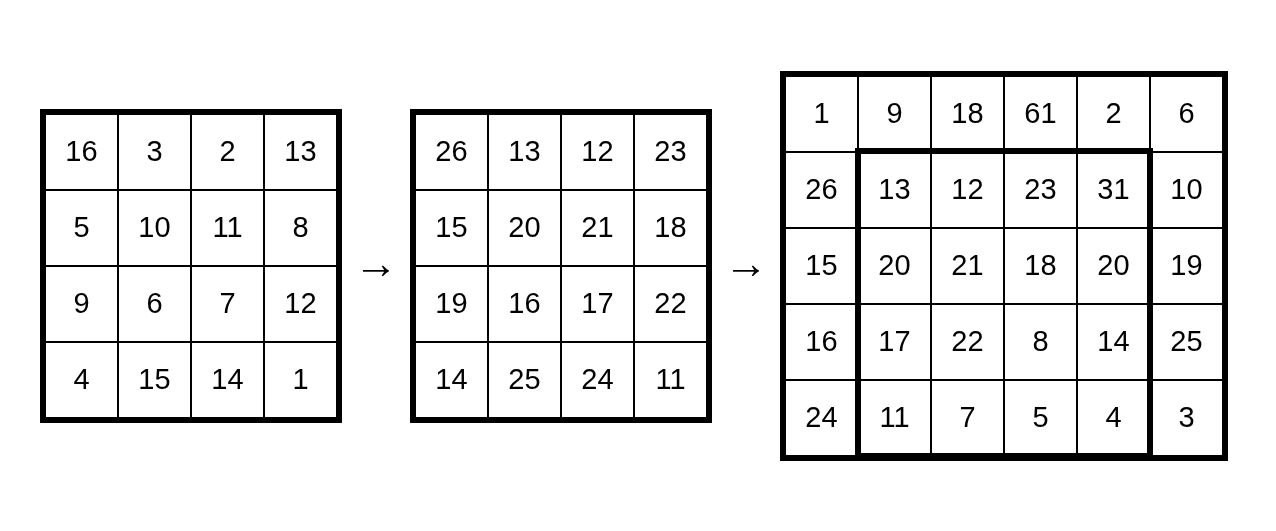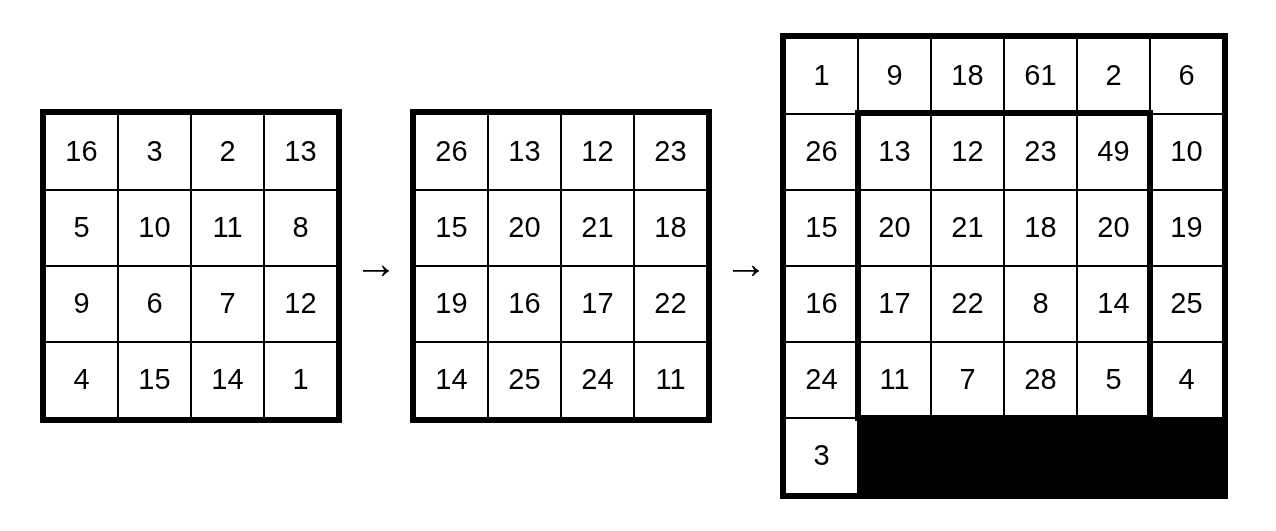--- a/index.html
+++ b/index.html
@@ -118,36 +118,35 @@
   <div class="cell">1</div>
       <div class="cell">9</div>
       <div class="cell">18</div>
       <div class="cell">61</div>
       <div class="cell">2</div>
       <div class="cell">6</div>
       <div class="cell">26</div>
       <div class="cell">13</div>
       <div class="cell">12</div>
       <div class="cell">23</div>
-      <div class="cell">49</div>
+      <div class="cell">31</div>
       <div class="cell">10</div>
       <div class="cell">15</div>
       <div class="cell">20</div>
       <div class="cell">21</div>
       <div class="cell">18</div>
       <div class="cell">20</div>
       <div class="cell">19</div>
       <div class="cell">16</div>
       <div class="cell">17</div>
       <div class="cell">22</div>
       <div class="cell">8</div>
       <div class="cell">14</div>
       <div class="cell">25</div>
       <div class="cell">24</div>
       <div class="cell">11</div>
       <div class="cell">7</div>
-      <div class="cell">28</div>
       <div class="cell">5</div>
       <div class="cell">4</div>
       <div class="cell">3</div>
     </div>
 
 </div>
 
 </body></html>

